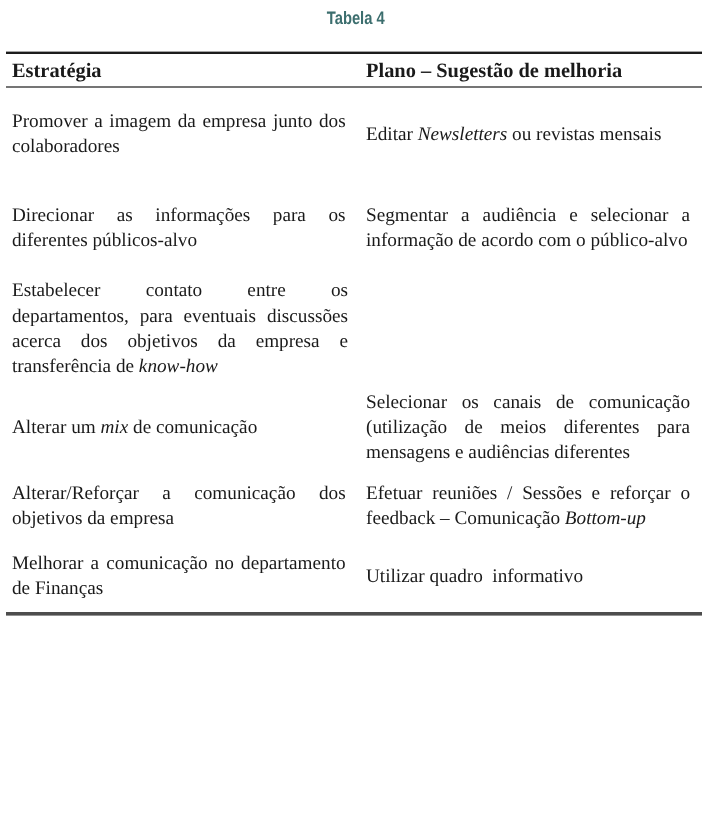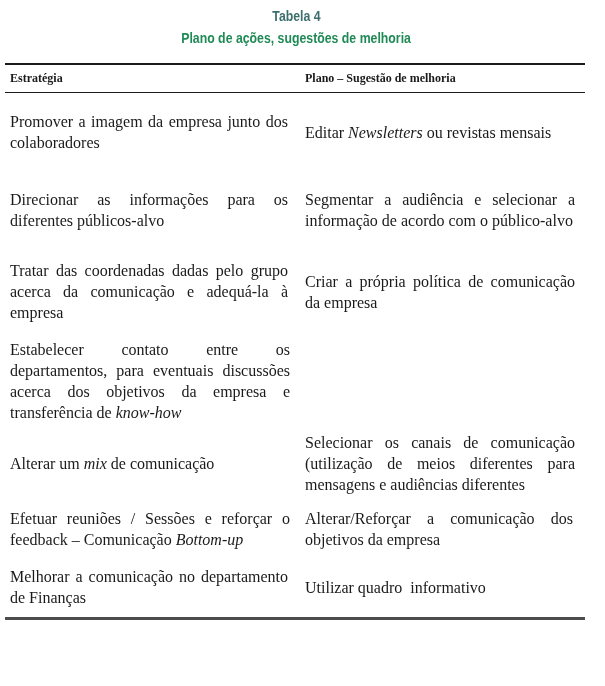--- a/index.html
+++ b/index.html
@@ -32,21 +32,21 @@
   .rule-mid{border-top:1.7px solid #1c1c1c;}
   .rule-bottom{border-top:3px solid #4d4d4d;}
   .thead{
     display:grid;
     grid-template-columns:295px 1fr;
     align-items:center;
     height:27px;
   }
   .th{
     font-weight:bold;
-    font-size:12px;
+    font-size:17px;
     padding:0 10px 0 5px;
     white-space:nowrap;
   }
   .trow{
     display:grid;
     grid-template-columns:295px 1fr;
   }
   .cell{
     display:flex;
     align-items:center;
@@ -72,21 +72,20 @@
   .r6{height:57px}
   .r7{height:60px}
 </style>
 </head>
 <body>
 
 <div class="page">
 
   <div class="caption">
     <span class="line cap-title"><span class="cap-inner" style="color: rgb(60, 110, 110);">Tabela 4</span></span>
-    <span class="line cap-subtitle"><span class="cap-inner" style="color: rgb(31, 138, 85);">Plano de ações, sugestões de melhoria</span></span>
   </div>
 
   <div class="tbl">
     <div class="rule-top"></div>
     <div class="thead">
       <div class="th">Estratégia</div>
       <div class="th">Plano – Sugestão de melhoria</div>
     </div>
     <div class="rule-mid"></div>
     <div class="tbody">
@@ -99,47 +98,39 @@
           </div>
         </div>
         <div class="trow r1">
           <div class="cell left">
             <p class="celltext"><span>Direcionar as informações para os diferentes públicos-alvo</span></p>
           </div>
           <div class="cell right">
             <p class="celltext"><span>Segmentar a audiência e selecionar a informação de acordo com o público-alvo</span></p>
           </div>
         </div>
-        <div class="trow r2">
-          <div class="cell left">
-            <p class="celltext"><span>Tratar das coordenadas dadas pelo grupo acerca da comunicação e adequá-la à empresa</span></p>
-          </div>
-          <div class="cell right">
-            <p class="celltext"><span>Criar a própria política de comunicação da empresa</span></p>
-          </div>
-        </div>
         <div class="trow r4">
           <div class="cell right">
             <p class="celltext"><span>Estabelecer contato entre os departamentos, para eventuais discussões acerca dos objetivos da empresa e transferência de </span><em>know-how</em></p>
           </div>
         </div>
         <div class="trow r5">
           <div class="cell left">
             <p class="celltext"><span>Alterar um </span><em>mix</em><span> de comunicação</span></p>
           </div>
           <div class="cell right">
             <p class="celltext"><span>Selecionar os canais de comunicação (utilização de meios diferentes para mensagens e audiências diferentes</span></p>
           </div>
         </div>
         <div class="trow r6">
+          <div class="cell left">
+            <p class="celltext"><span>Alterar/Reforçar a comunicação dos objetivos da empresa</span></p>
+          </div>
           <div class="cell right">
             <p class="celltext"><span>Efetuar reuniões / Sessões e reforçar o feedback – Comunicação </span><em>Bottom-up</em></p>
-          </div>
-          <div class="cell left">
-            <p class="celltext"><span>Alterar/Reforçar a comunicação dos objetivos da empresa</span></p>
           </div>
         </div>
         <div class="trow r7">
           <div class="cell left">
             <p class="celltext"><span>Melhorar a comunicação no departamento de Finanças</span></p>
           </div>
           <div class="cell right">
             <p class="celltext"><span>Utilizar quadro  informativo</span></p>
           </div>
         </div>

